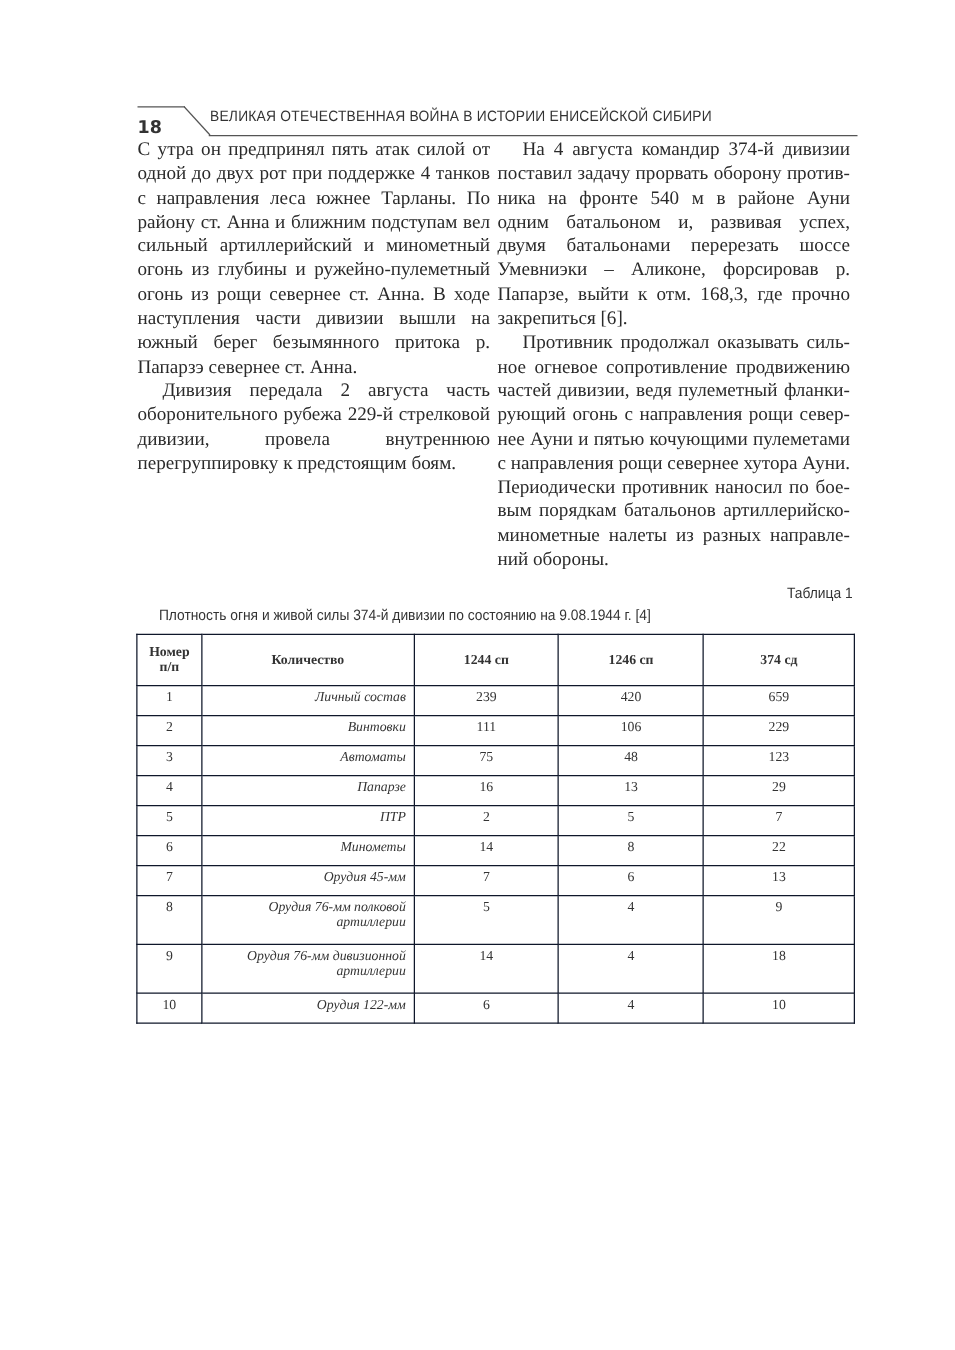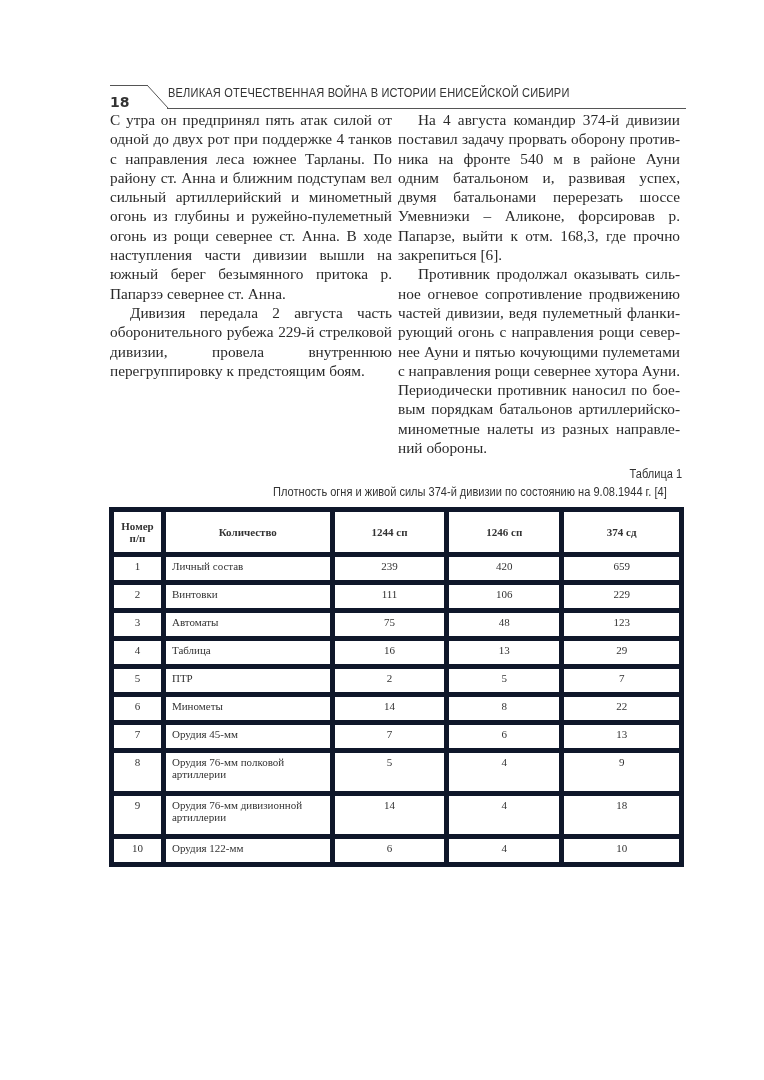--- a/index.html
+++ b/index.html
@@ -26,35 +26,35 @@
   }
   .col p { margin: 0; text-indent: 20px; hyphens: manual; }
   .col p.noindent { text-indent: 0; }
   .col-left { left: 110px; }
   .col-right { left: 398px; }
   .table-label {
     position: absolute; right: 82px; top: 467px; font-family: "Liberation Sans", sans-serif;
     font-size: 12px; color: #333; transform: scaleX(0.92); transform-origin: right;
   }
   .table-caption {
-    position: absolute; left: 110px; width: 574px; top: 485px; text-align: right;
+    position: absolute; left: 110px; width: 574px; top: 485px; text-align: left;
     font-family: "Liberation Sans", sans-serif; font-size: 12px; color: #333;
   }
   .table-caption span { display: inline-block; transform: scaleX(0.92); }
   table.data {
     position: absolute; left: 109px; top: 507px; width: 575px; border-collapse: collapse;
     font-family: "Liberation Serif", serif; font-size: 11px; color: #333;
   }
   table.data td, table.data th {
-    border: 5px solid #0f172a; padding: 3px 6px; vertical-align: top;
+    border: 1px solid #0f172a; padding: 3px 6px; vertical-align: top;
   }
   table.data th { font-weight: bold; vertical-align: middle; height: 34px; }
   table.data td { height: 17px; }
   table.data td.num { text-align: center; }
-  table.data td.name { text-align: left; }
+  table.data td.name { text-align: right; font-style: italic; }
   table.data tr.tall td { height: 32px; }
 </style>
 </head>
 <body>
 
 <div class="header">
   <div class="hdr-line-top"></div>
   <svg class="hdr-diag" viewBox="0 0 22 24">
     <line x1="0" y1="0" x2="21" y2="23" stroke="#555" stroke-width="1"></line>
   </svg>
@@ -110,21 +110,21 @@
       </tr>
       <tr>
         <td class="num">3</td>
         <td class="name">Автоматы</td>
         <td class="num">75</td>
         <td class="num">48</td>
         <td class="num">123</td>
       </tr>
       <tr>
         <td class="num">4</td>
-        <td class="name">Таблица</td>
+        <td class="name">Папарзе</td>
         <td class="num">16</td>
         <td class="num">13</td>
         <td class="num">29</td>
       </tr>
       <tr>
         <td class="num">5</td>
         <td class="name">ПТР</td>
         <td class="num">2</td>
         <td class="num">5</td>
         <td class="num">7</td>

